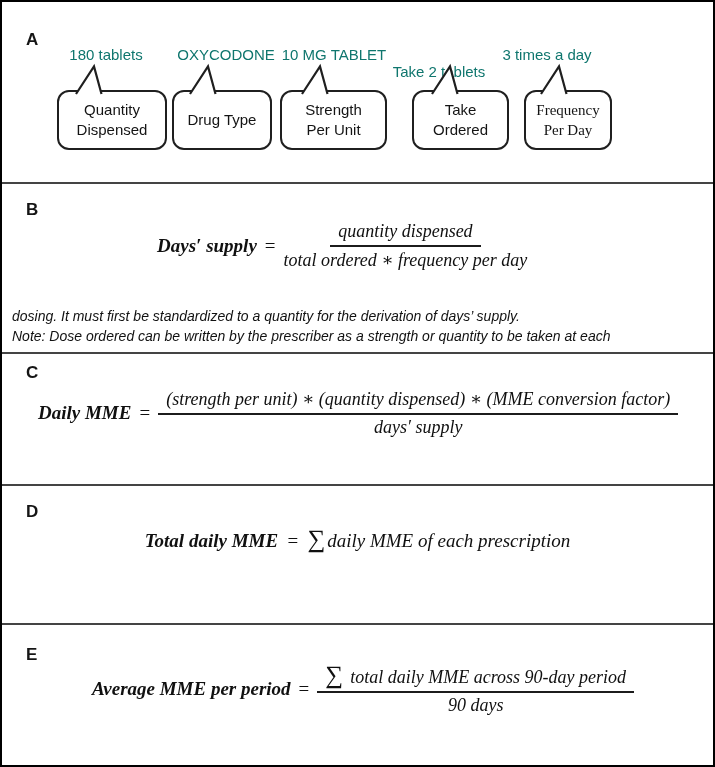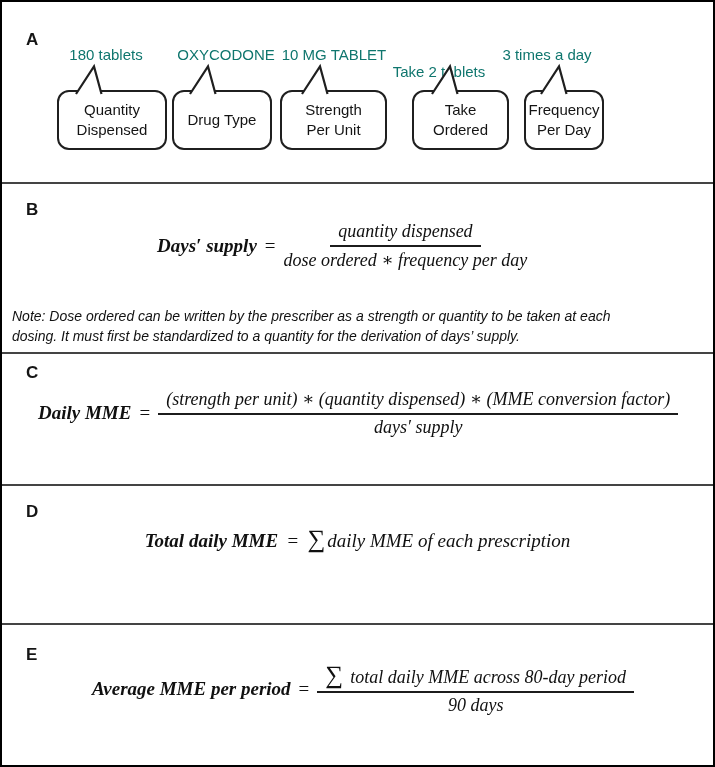--- a/index.html
+++ b/index.html
@@ -30,21 +30,21 @@
   .bubble{
     position:absolute;top:88px;height:60px;box-sizing:border-box;
     border:2px solid #1f1f1f;border-radius:12px;background:#fff;
     display:flex;flex-direction:column;align-items:center;justify-content:center;
     font-size:15px;line-height:20px;text-align:center;color:#141414;
   }
   .bub1{left:55px;width:110px;}
   .bub2{left:170px;width:100px;}
   .bub3{left:278px;width:107px;}
   .bub4{left:410px;width:97px;}
-  .bub5{left:522px;width:80px;}
+  .bub5{left:522px;width:88px;font-family:Liberation Serif, serif;}
 
   .tail{position:absolute;top:-28px;width:30px;height:30px;overflow:visible;}
   .bub1 .tail{left:15px;} .bub2 .tail{left:14px;} .bub3 .tail{left:18px;}
   .bub4 .tail{left:16px;} .bub5 .tail{left:13px;}
   .tail path{fill:#fff;stroke:#1f1f1f;stroke-width:2.2;stroke-linejoin:miter;}
 
   
   .math{font-family:"Liberation Serif","DejaVu Serif",serif;font-style:italic;color:#101010;}
   .lhs{font-weight:bold;white-space:nowrap;}
   .eq{font-style:normal;}
@@ -115,26 +115,26 @@
     </div>
   </section>
 
   <section class="panel panel-b">
     <span class="panel-label">B</span>
     <div class="formula formula-b">
       <span class="math lhs">Days′ supply</span>
       <span class="math eq">=</span>
       <span class="frac">
         <span class="math num">quantity dispensed</span>
-        <span class="math den">dose ordered ∗ frequency per day</span>
+        <span class="math den">total ordered ∗ frequency per day</span>
       </span>
     </div>
     <div class="note">
+      <span>dosing. It must first be standardized to a quantity for the derivation of days’ supply.</span>
       <span>Note: Dose ordered can be written by the prescriber as a strength or quantity to be taken at each</span>
-      <span>dosing. It must first be standardized to a quantity for the derivation of days’ supply.</span>
     </div>
   </section>
 
   <section class="panel panel-c">
     <span class="panel-label">C</span>
     <div class="formula formula-c">
       <span class="math lhs">Daily MME</span>
       <span class="math eq">=</span>
       <span class="frac">
         <span class="math num">(strength per unit) ∗ (quantity dispensed) ∗ (MME conversion factor)</span>
@@ -151,19 +151,19 @@
       <span class="math sum">∑</span><span class="math">daily MME of each prescription</span>
     </div>
   </section>
 
   <section class="panel panel-e">
     <span class="panel-label">E</span>
     <div class="formula formula-e">
       <span class="math lhs">Average MME per period</span>
       <span class="math eq">=</span>
       <span class="frac">
-        <span class="num"><span class="math sum">∑</span> <span class="math">total daily MME across 80-day period</span></span>
+        <span class="num"><span class="math sum">∑</span> <span class="math">total daily MME across 90-day period</span></span>
         <span class="math den">90 days</span>
       </span>
     </div>
   </section>
 
 </div>
 
 </body></html>

